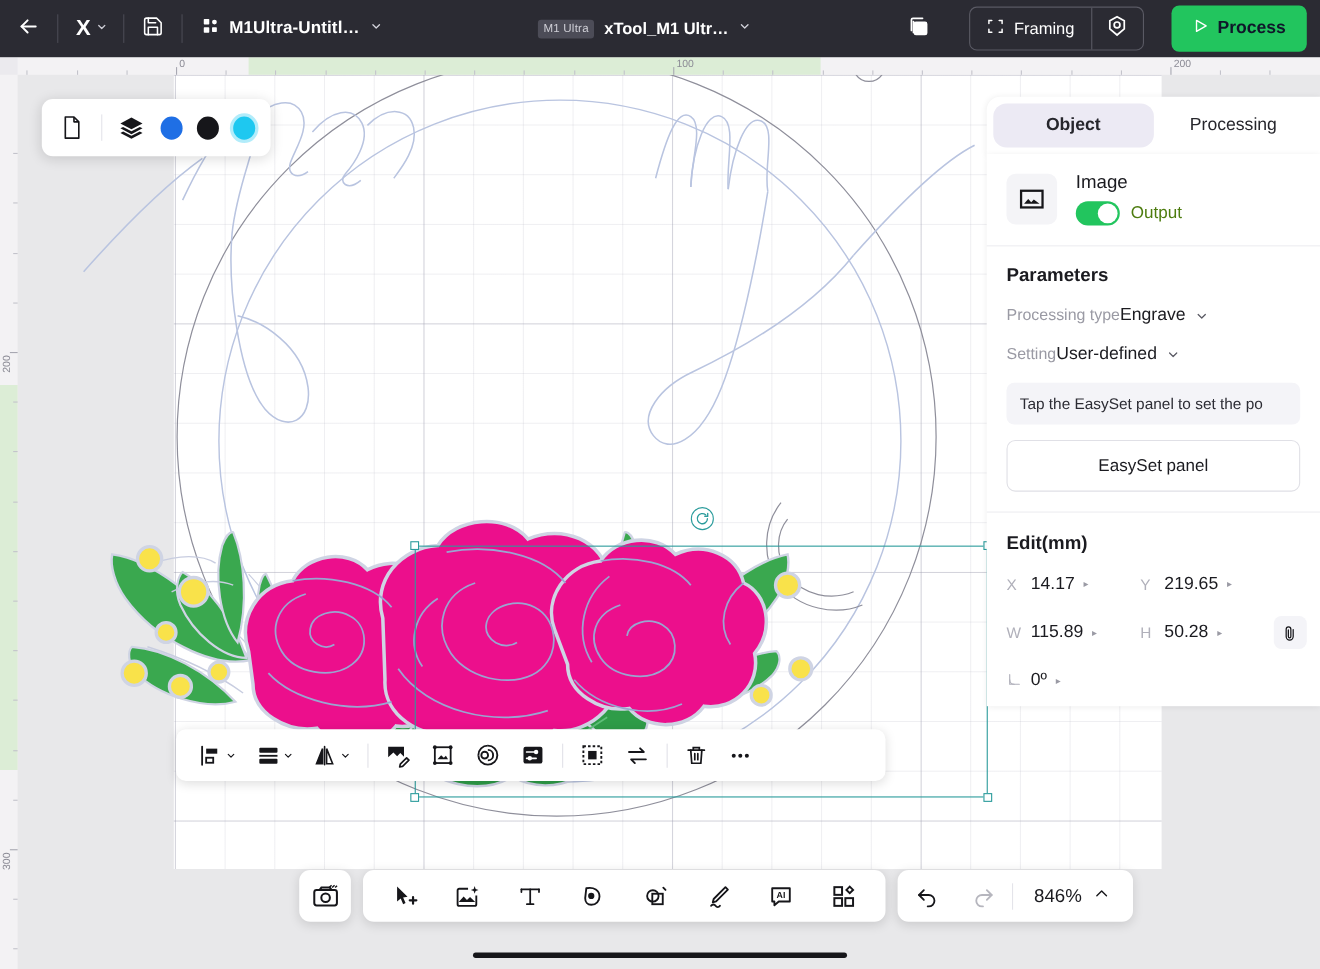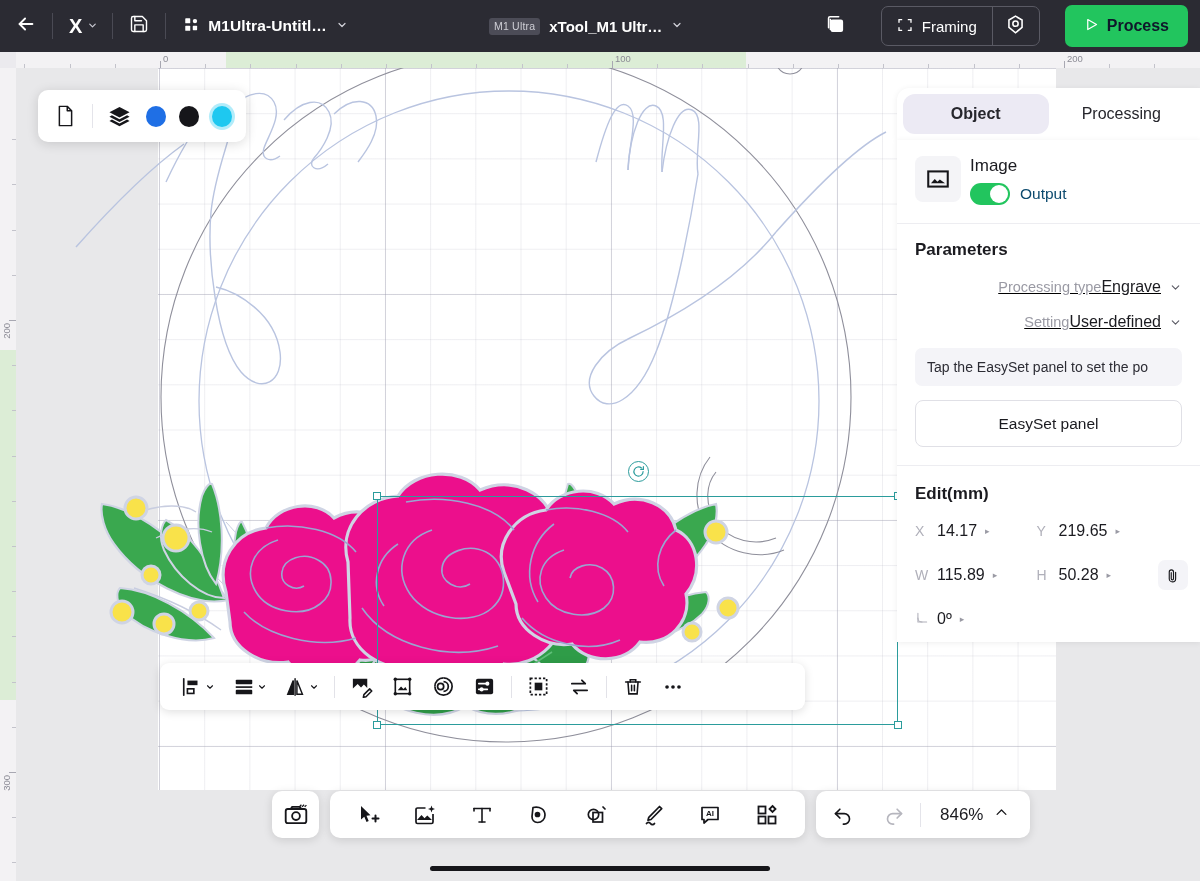--- a/index.html
+++ b/index.html
@@ -104,30 +104,30 @@
      border-radius:3px; z-index:50;}
 
   
   .rp{ position:absolute; right:0px; top:88px; width:303px; z-index:55;}
   .rp-tabs{ background:#fff; border-radius:12px 0 0 0; height:52px; display:flex; align-items:center;
      padding:6px; box-shadow:0 1px 6px rgba(0,0,0,.07);}
   .rp-tab{ flex:1; height:40px; display:flex; align-items:center; justify-content:center;
      font-size:16px; color:#26262c; border-radius:12px; cursor:pointer;}
   .rp-tab.active{ background:#eceaf4; font-weight:600;}
   .rp-body{ background:#fff; box-shadow:0 1px 6px rgba(0,0,0,.07);}
-  .rp-obj{ display:flex; align-items:flex-start; gap:9px; padding:16px 18px 18px 18px; border-bottom:1px solid #ededf1;}
+  .rp-obj{ display:flex; align-items:center; gap:17px; padding:16px 18px 18px 18px; border-bottom:1px solid #ededf1;}
   .rp-thumb{ width:46px; height:46px; background:#f4f4f7; border-radius:8px; display:flex; align-items:center; justify-content:center;}
   .rp-obj .ttl{ font-size:17px; color:#1b1b20; margin-bottom:7px;}
   .rp-outrow{ display:flex; align-items:center; gap:10px;}
   .toggle{ width:40px; height:22px; border-radius:11px; background:#22c55e; position:relative; cursor:pointer;}
   .toggle .kn{ position:absolute; right:2px; top:2px; width:18px; height:18px; border-radius:50%; background:#fff;}
-  .rp-outrow .olbl{ font-size:15.5px; color:#0c4a6e;}
+  .rp-outrow .olbl{ font-size:15.5px; color:#4d7c0f;}
   .rp-sec{ padding:16px 18px 0 18px;}
   .rp-h{ font-size:17px; font-weight:600; color:#1b1b20; margin-bottom:18px;}
-  .rp-row{ display:flex; align-items:center; justify-content:flex-end; margin-bottom:17px;text-decoration:underline;}
+  .rp-row{ display:flex; align-items:center; justify-content:flex-start; margin-bottom:17px;}
   .rp-k{ font-size:14.5px; color:#9a9aa4;}
   .rp-v{ display:flex; align-items:center; gap:8px; font-size:16px; color:#1b1b20; cursor:pointer;}
   .rp-hint{ background:#f4f4f8; border-radius:7px; padding:11px 12px; font-size:14px; color:#2c2c34;
      white-space:nowrap; overflow:hidden; margin-bottom:14px;}
   .rp-btn{ border:1px solid #e0e0e6; border-radius:8px; height:47px; display:flex; align-items:center;
      justify-content:center; font-size:15.5px; color:#1b1b20; cursor:pointer; margin-bottom:18px;}
   .rp-div{ height:1px; background:#ededf1; margin:0 0 0 0;}
   .rp-edit{ padding:18px 8px 14px 18px;}
   .eg{ display:grid; grid-template-columns:1fr 1fr 34px; row-gap:20px; align-items:center; margin-top:18px;}
   .ef{ display:flex; align-items:center; gap:8px; cursor:pointer;}

